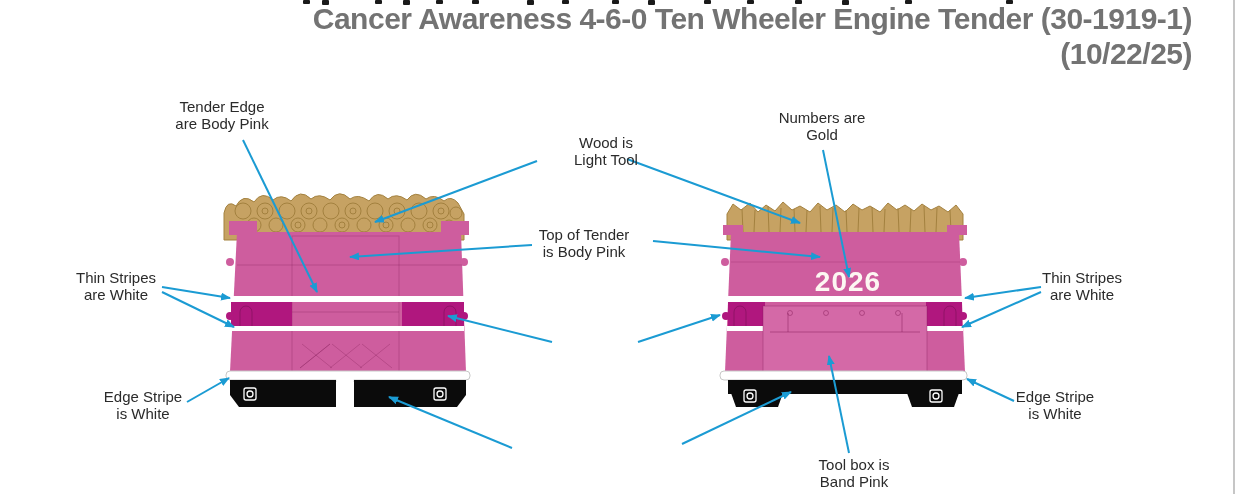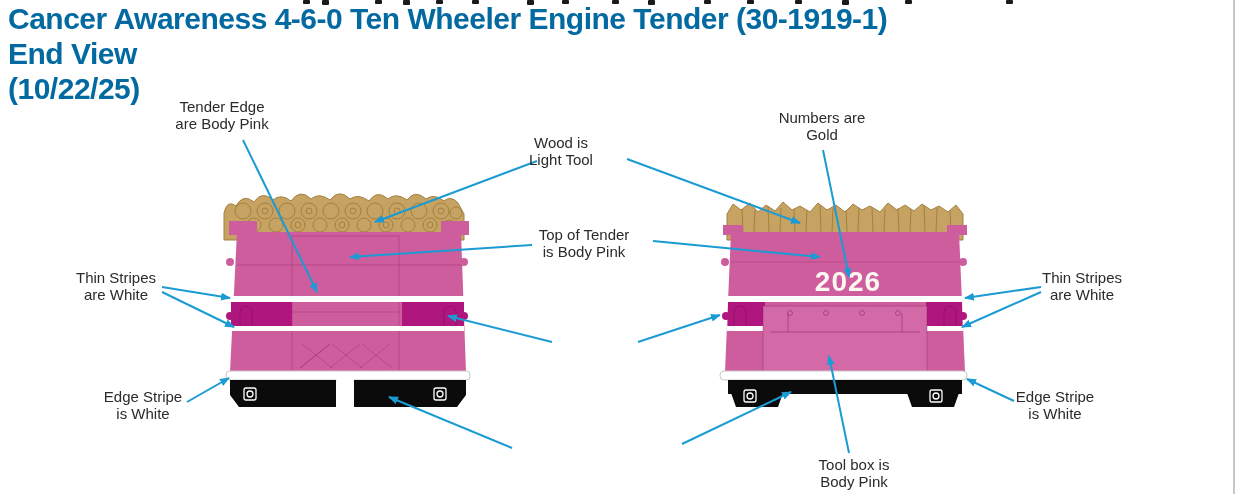--- a/index.html
+++ b/index.html
@@ -1,18 +1,18 @@
 <!DOCTYPE html>
 <html><head>
 <meta charset="utf-8">
 <style>
   html,body{margin:0;padding:0;background:#ffffff;}
   #stage{position:relative;width:1237px;height:494px;background:#ffffff;overflow:hidden;
          font-family:"Liberation Sans", sans-serif;}
-  .title{position:absolute;left:8px;top:1px;width:1192px;text-align:left;color:#0369a1;
+  .title{position:absolute;left:0;top:1px;width:1192px;text-align:right;color:#737373;
          font-weight:bold;font-size:30px;line-height:35px;letter-spacing:-0.5px;}
   .lbl{position:absolute;text-align:center;color:#2b2b2b;font-size:15px;line-height:16.5px;}
   .frag{position:absolute;top:0;height:4px;width:7px;background:#1a1a1a;border-radius:1px;}
   .edge-divider{position:absolute;top:0;right:2px;width:2px;height:494px;background:#c6c6c6;}
   svg{position:absolute;left:0;top:0;}
 </style>
 </head>
 <body>
 
 <div id="stage">
@@ -31,21 +31,20 @@
     <span class="frag" style="left:704px"></span>
     <span class="frag" style="left:747px"></span>
     <span class="frag" style="left:795px"></span>
     <span class="frag" style="left:842px;height:5px"></span>
     <span class="frag" style="left:905px"></span>
     <span class="frag" style="left:1006px"></span>
   </div>
 
   <div class="title">
     <div>Cancer Awareness 4-6-0 Ten Wheeler Engine Tender (30-1919-1)</div>
-    <div>End View</div>
     <div>(10/22/25)</div>
   </div>
 
   <svg width="1237" height="494" viewBox="0 0 1237 494">
     <defs>
       <marker id="ah" markerWidth="10" markerHeight="9" refX="9" refY="4" orient="auto" markerUnits="userSpaceOnUse">
         <path d="M0,0 L10,4 L0,8 Z" fill="#1b9bd3"></path>
       </marker>
     </defs>
 
@@ -237,21 +236,21 @@
       <line x1="682" y1="444" x2="791" y2="392" marker-end="url(#ah)"></line>
       <line x1="849" y1="453" x2="829" y2="356" marker-end="url(#ah)"></line>
     </g>
   </svg>
 
   <div class="lbl" style="left:157px;top:99px;width:130px">
     <div>Tender Edge</div>
     <div>are Body Pink</div>
   </div>
 
-  <div class="lbl" style="left:500px;top:135px;width:122px">
+  <div class="lbl" style="left:545px;top:135px;width:122px">
     <div>Wood is</div>
     <div>Light Tool</div>
   </div>
 
   <div class="lbl" style="left:523px;top:227px;width:122px">
     <div>Top of Tender</div>
     <div>is Body Pink</div>
   </div>
 
   <div class="lbl" style="left:762px;top:110px;width:120px">
@@ -276,17 +275,17 @@
   </div>
 
   <div class="lbl" style="left:995px;top:389px;width:120px">
     <div>Edge Stripe</div>
     <div>is White</div>
   </div>
 
 
   <div class="lbl" style="left:794px;top:457px;width:120px">
     <div>Tool box is</div>
-    <div>Body Pink</div>
+    <div>Band Pink</div>
   </div>
 
   <div class="edge-divider"></div>
 </div>
 
 </body></html>

